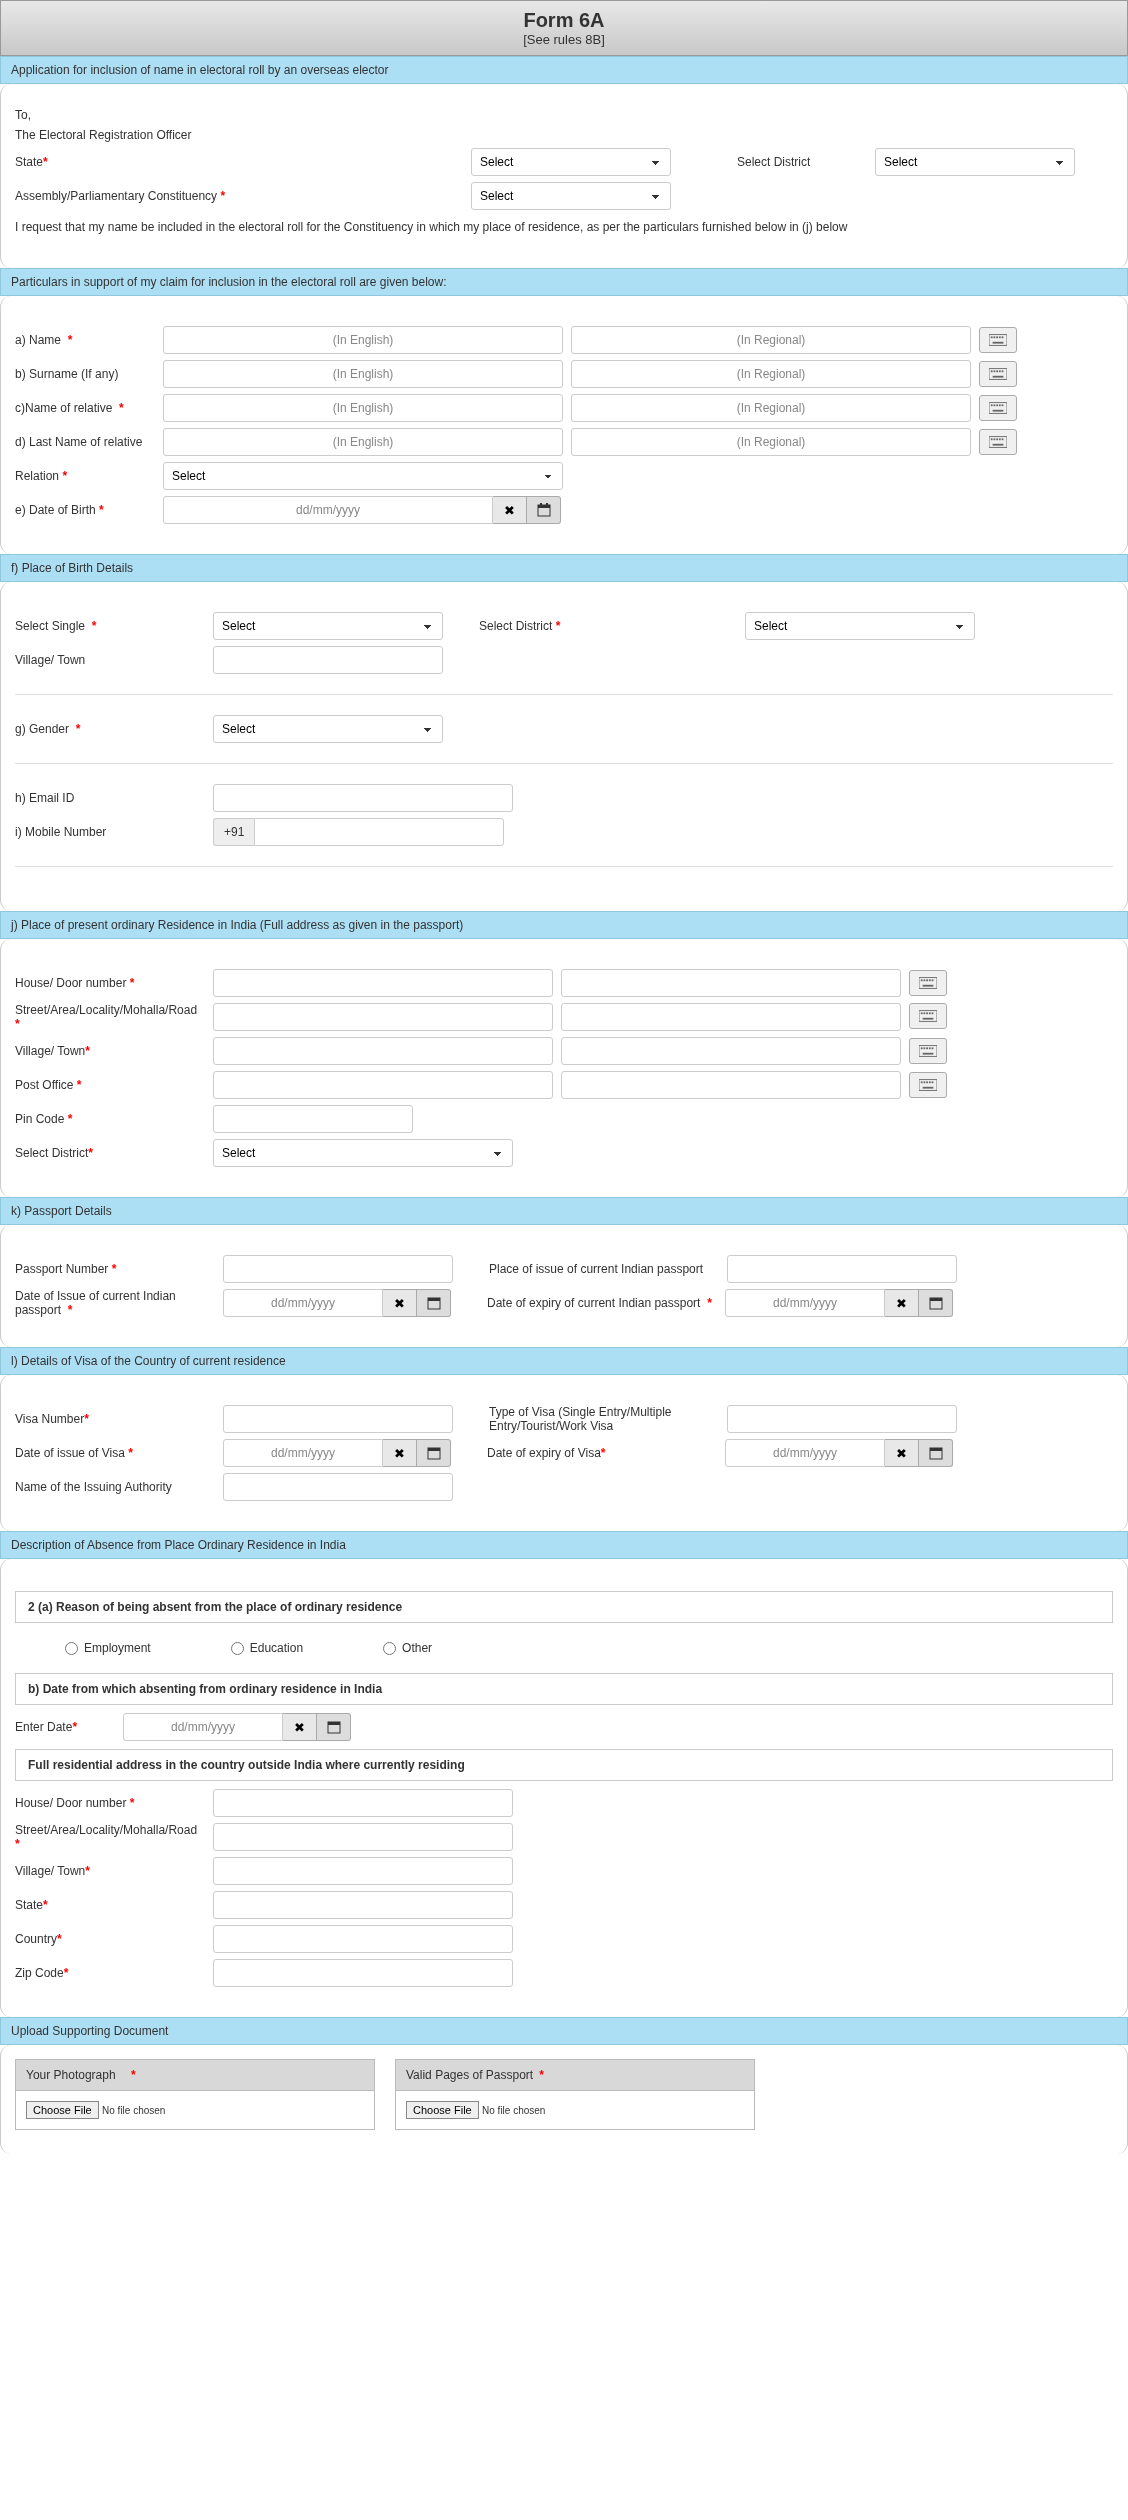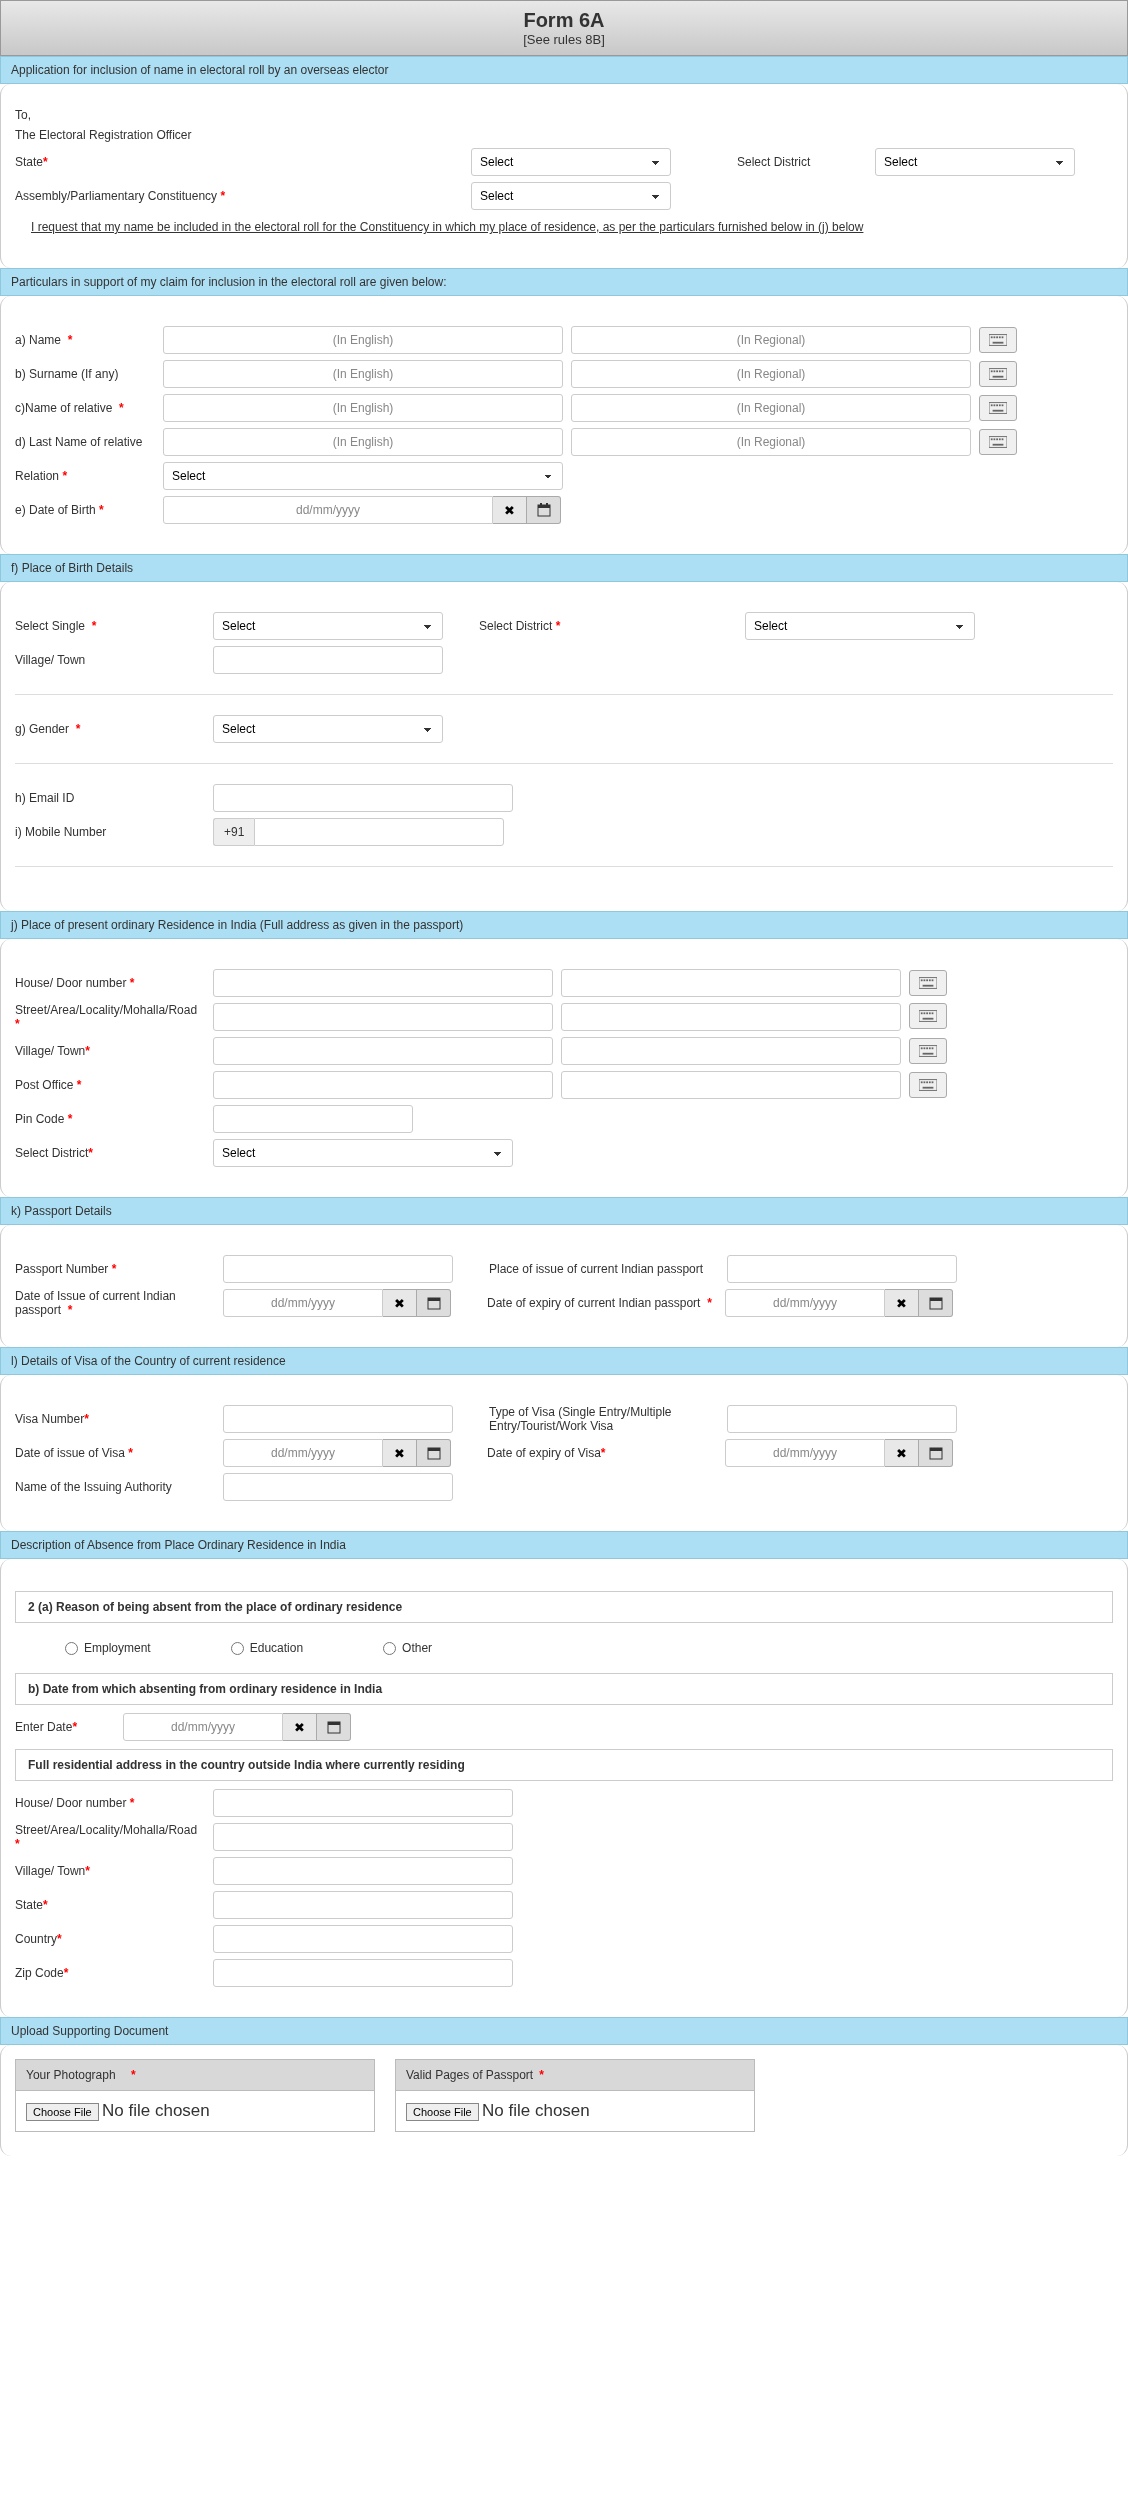--- a/index.html
+++ b/index.html
@@ -21,21 +21,21 @@
 .kbd-btn svg { width:18px; height:12px; }
 .input-group { display:flex; }
 .input-group input { border-radius: 3px 0 0 3px; }
 .input-group .btn-icon:first-of-type { border-radius:0; border-left:none; }
 .input-group .btn-icon:last-of-type { border-radius: 0 3px 3px 0; border-left:none; background:#ddd;}
 .addon { height:28px; border:1px solid #ccc; background:#eee; border-radius:3px 0 0 3px; padding:0 10px; display:inline-flex; align-items:center; font-size:12px; border-right:none;}
 .section-sub { background:#fff; border:1px solid #ccc; padding:8px 12px; font-weight:bold; font-size:12px; margin:8px 0;}
 hr.sep { border:none; border-top:1px solid #ddd; margin:20px 0;}
 .upload-box { background:#d8d8d8; border:1px solid #bbb; padding:8px 10px; display:flex; align-items:center; gap:6px;}
 .file-btn { border:1px solid #888; background:#efefef; padding:2px 6px; font-size:11px; cursor:pointer;}
-.file-txt { font-size:17px;margin-top:18px;}
+.file-txt { font-size:10px;margin-top:18px;}
 .radio-row { display:flex; gap:80px; padding:10px 50px;}
 .radio-item { display:flex; align-items:center; gap:6px;}
 input[type=radio]{ cursor:pointer;}
 </style>
 </head>
 <body>
 
 <div class="container">
   <div class="form-header">
     <h1>Form 6A</h1>
@@ -56,21 +56,21 @@
       <div style="width:130px;">Select District</div>
       <select style="width:200px;"><option>Select</option></select>
     </div>
 
     <div class="row">
       <div class="label" style="width:300px;"><span>Assembly/Parliamentary Constituency</span> <span class="req">*</span></div>
       <div style="width:140px;"></div>
       <select style="width:200px;"><option>Select</option></select>
     </div>
 
-    <div style="margin:10px 16px;text-decoration:underline;">I request that my name be included in the electoral roll for the Constituency in which my place of residence, as per the particulars furnished below in (j) below</div>
+    <div style="margin:10px 0;">I request that my name be included in the electoral roll for the Constituency in which my place of residence, as per the particulars furnished below in (j) below</div>
   </div>
 
   <div class="section-head">Particulars in support of my claim for inclusion in the electoral roll are given below:</div>
 
   <div class="body-block">
     <div class="row">
       <div class="label" style="width:140px;"><span>a) Name</span>&nbsp;&nbsp;<span class="req">*</span></div>
       <input type="text" class="placeholder" style="width: 400px;" placeholder="(In English)">
       <input type="text" class="placeholder" style="width: 400px;" placeholder="(In Regional)">
       <button class="kbd-btn">

